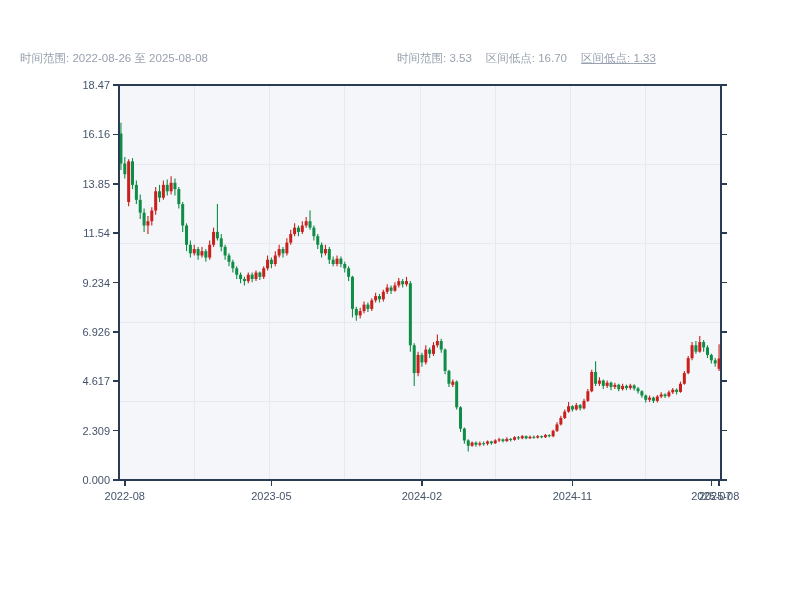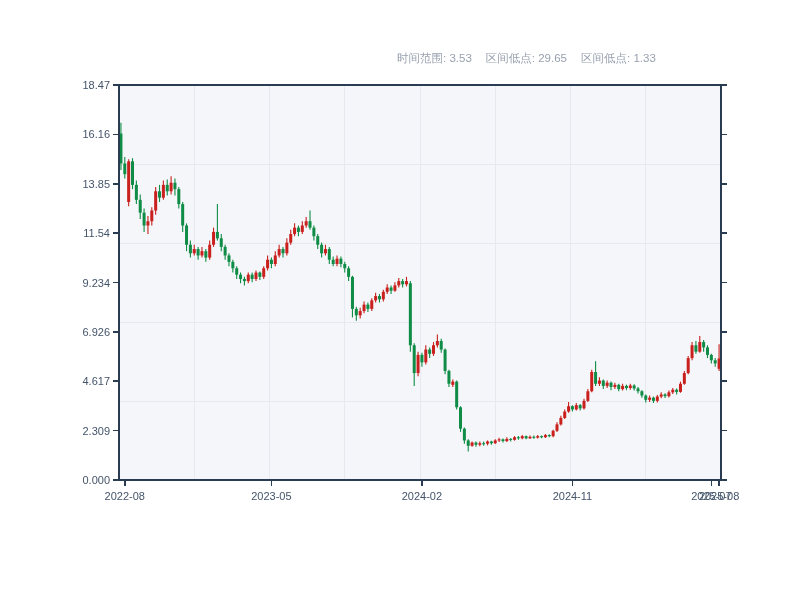--- a/index.html
+++ b/index.html
@@ -29,21 +29,21 @@
   }
   .chart-stats {
     position: absolute;
     left: 397px;
     top: 51px;
     font-size: 11.5px;
     color: #98a1af;
     white-space: nowrap;
   }
   .chart-stats .stat { margin-right: 14px; }
-  .chart-stats .stat:last-child { margin-right: 0; }
+  .chart-stats .stat:last-child { margin-right: 0; text-decoration: underline; }
   svg.kchart { position: absolute; left: 0; top: 0; }
 </style>
 </head>
 <body>
 
 <div class="page">
   <svg id="kchart" class="kchart" width="800" height="600">
       <rect x="119" y="85" width="602" height="395" fill="#f4f6f9"></rect>
       <g stroke="#e6e9ef" stroke-width="1" shape-rendering="crispEdges">
         <line x1="119" y1="164" x2="721" y2="164"></line>
@@ -410,14 +410,15 @@
         <text x="110" y="138.40173253925286" text-anchor="end">16.16</text>
         <text x="110" y="89" text-anchor="end">18.47</text>
         <text x="124.78846153846153" y="500" text-anchor="middle">2022-08</text>
         <text x="271.4294871794872" y="500" text-anchor="middle">2023-05</text>
         <text x="421.9294871794872" y="500" text-anchor="middle">2024-02</text>
         <text x="572.4294871794872" y="500" text-anchor="middle">2024-11</text>
         <text x="711.3525641025641" y="500" text-anchor="middle">2025-07</text>
         <text x="719.0705128205128" y="500" text-anchor="middle">2025-08</text>
       </g>
     </svg>
-  <div class="chart-stats"><span class="stat"><span>时间范围:</span> <span>3.53</span></span><span class="stat"><span>区间低点:</span> <span>29.65</span></span><span class="stat"><span>区间低点:</span> <span>1.33</span></span></div>
+  <div class="chart-subtitle">时间范围: 2022-08-26 至 2025-08-08</div>
+  <div class="chart-stats"><span class="stat"><span>时间范围:</span> <span>3.53</span></span><span class="stat"><span>区间低点:</span> <span>16.70</span></span><span class="stat"><span>区间低点:</span> <span>1.33</span></span></div>
 </div>
 
 </body></html>

